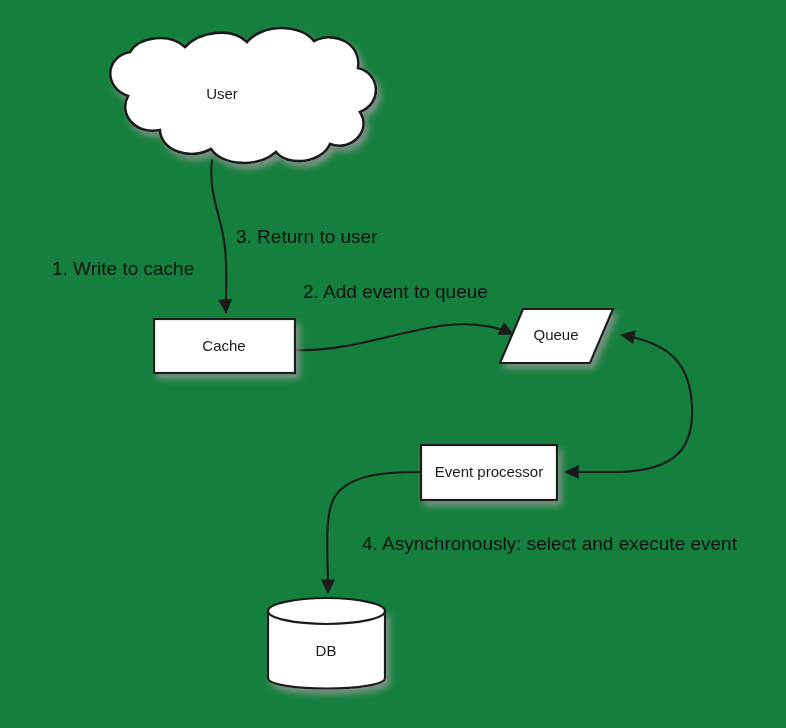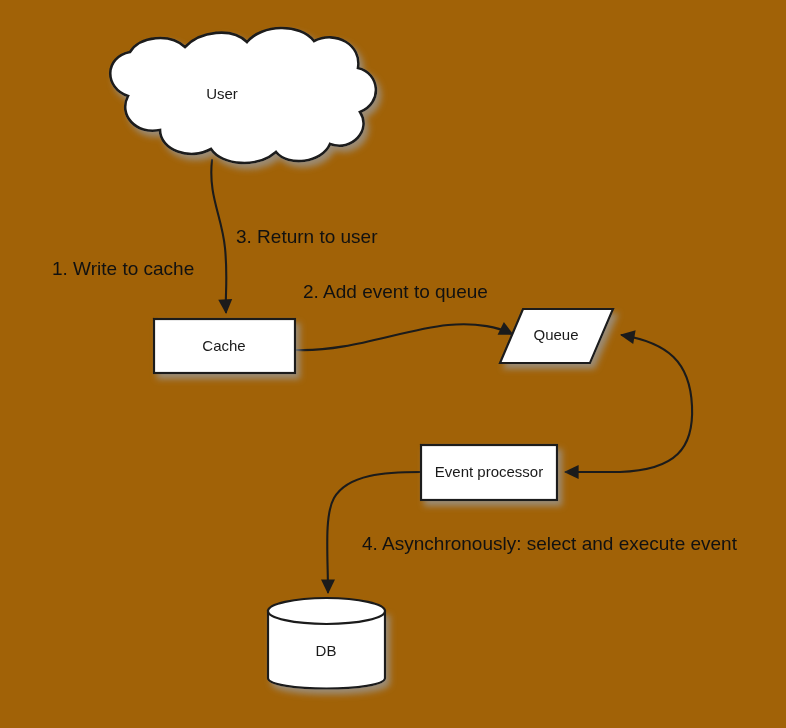--- a/index.html
+++ b/index.html
@@ -11,21 +11,21 @@
     width: 786px;
     height: 728px;
     font-family: "Liberation Sans", sans-serif;
     color: #1a1a1a;
     overflow: hidden;
   }
   #diagram-canvas {
     position: relative;
     width: 786px;
     height: 728px;
-    background: #a16207;
+    background: #15803d;
   }
   svg.diagram {
     display: block;
     width: 786px;
     height: 728px;
   }
   .node-shape {
     fill: #ffffff;
     stroke: #1b1b1b;
     stroke-width: 2.2;

